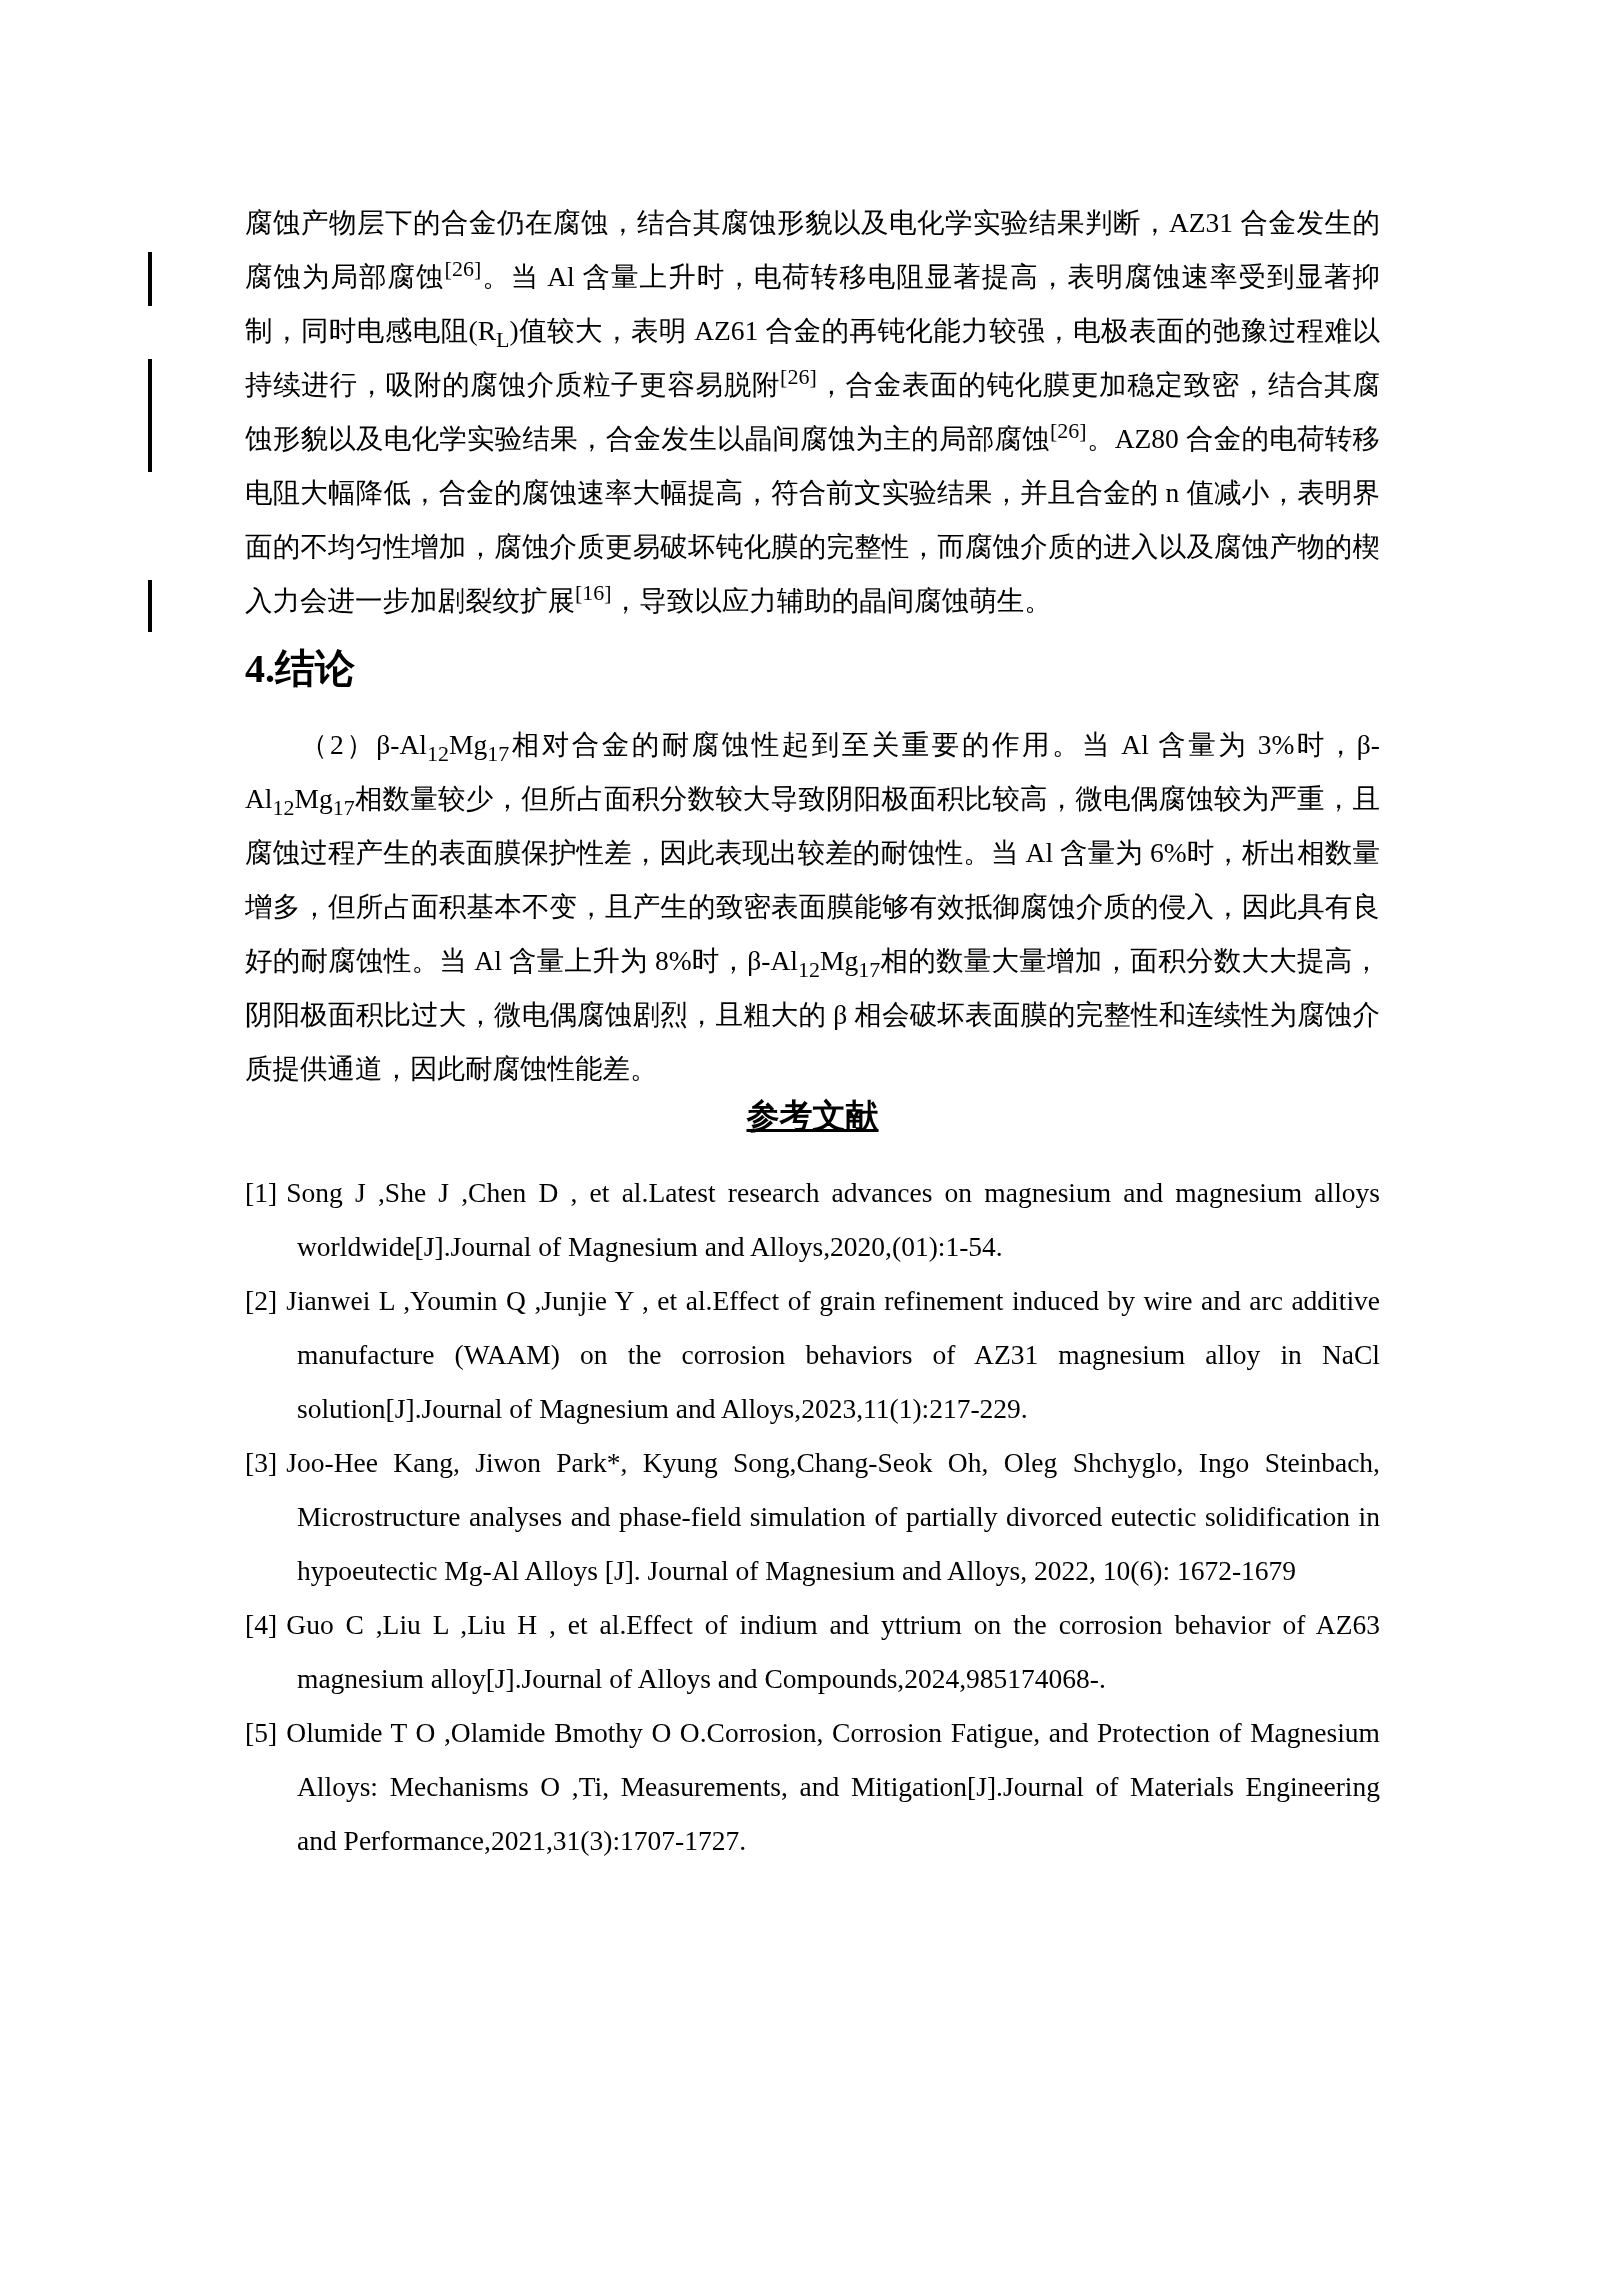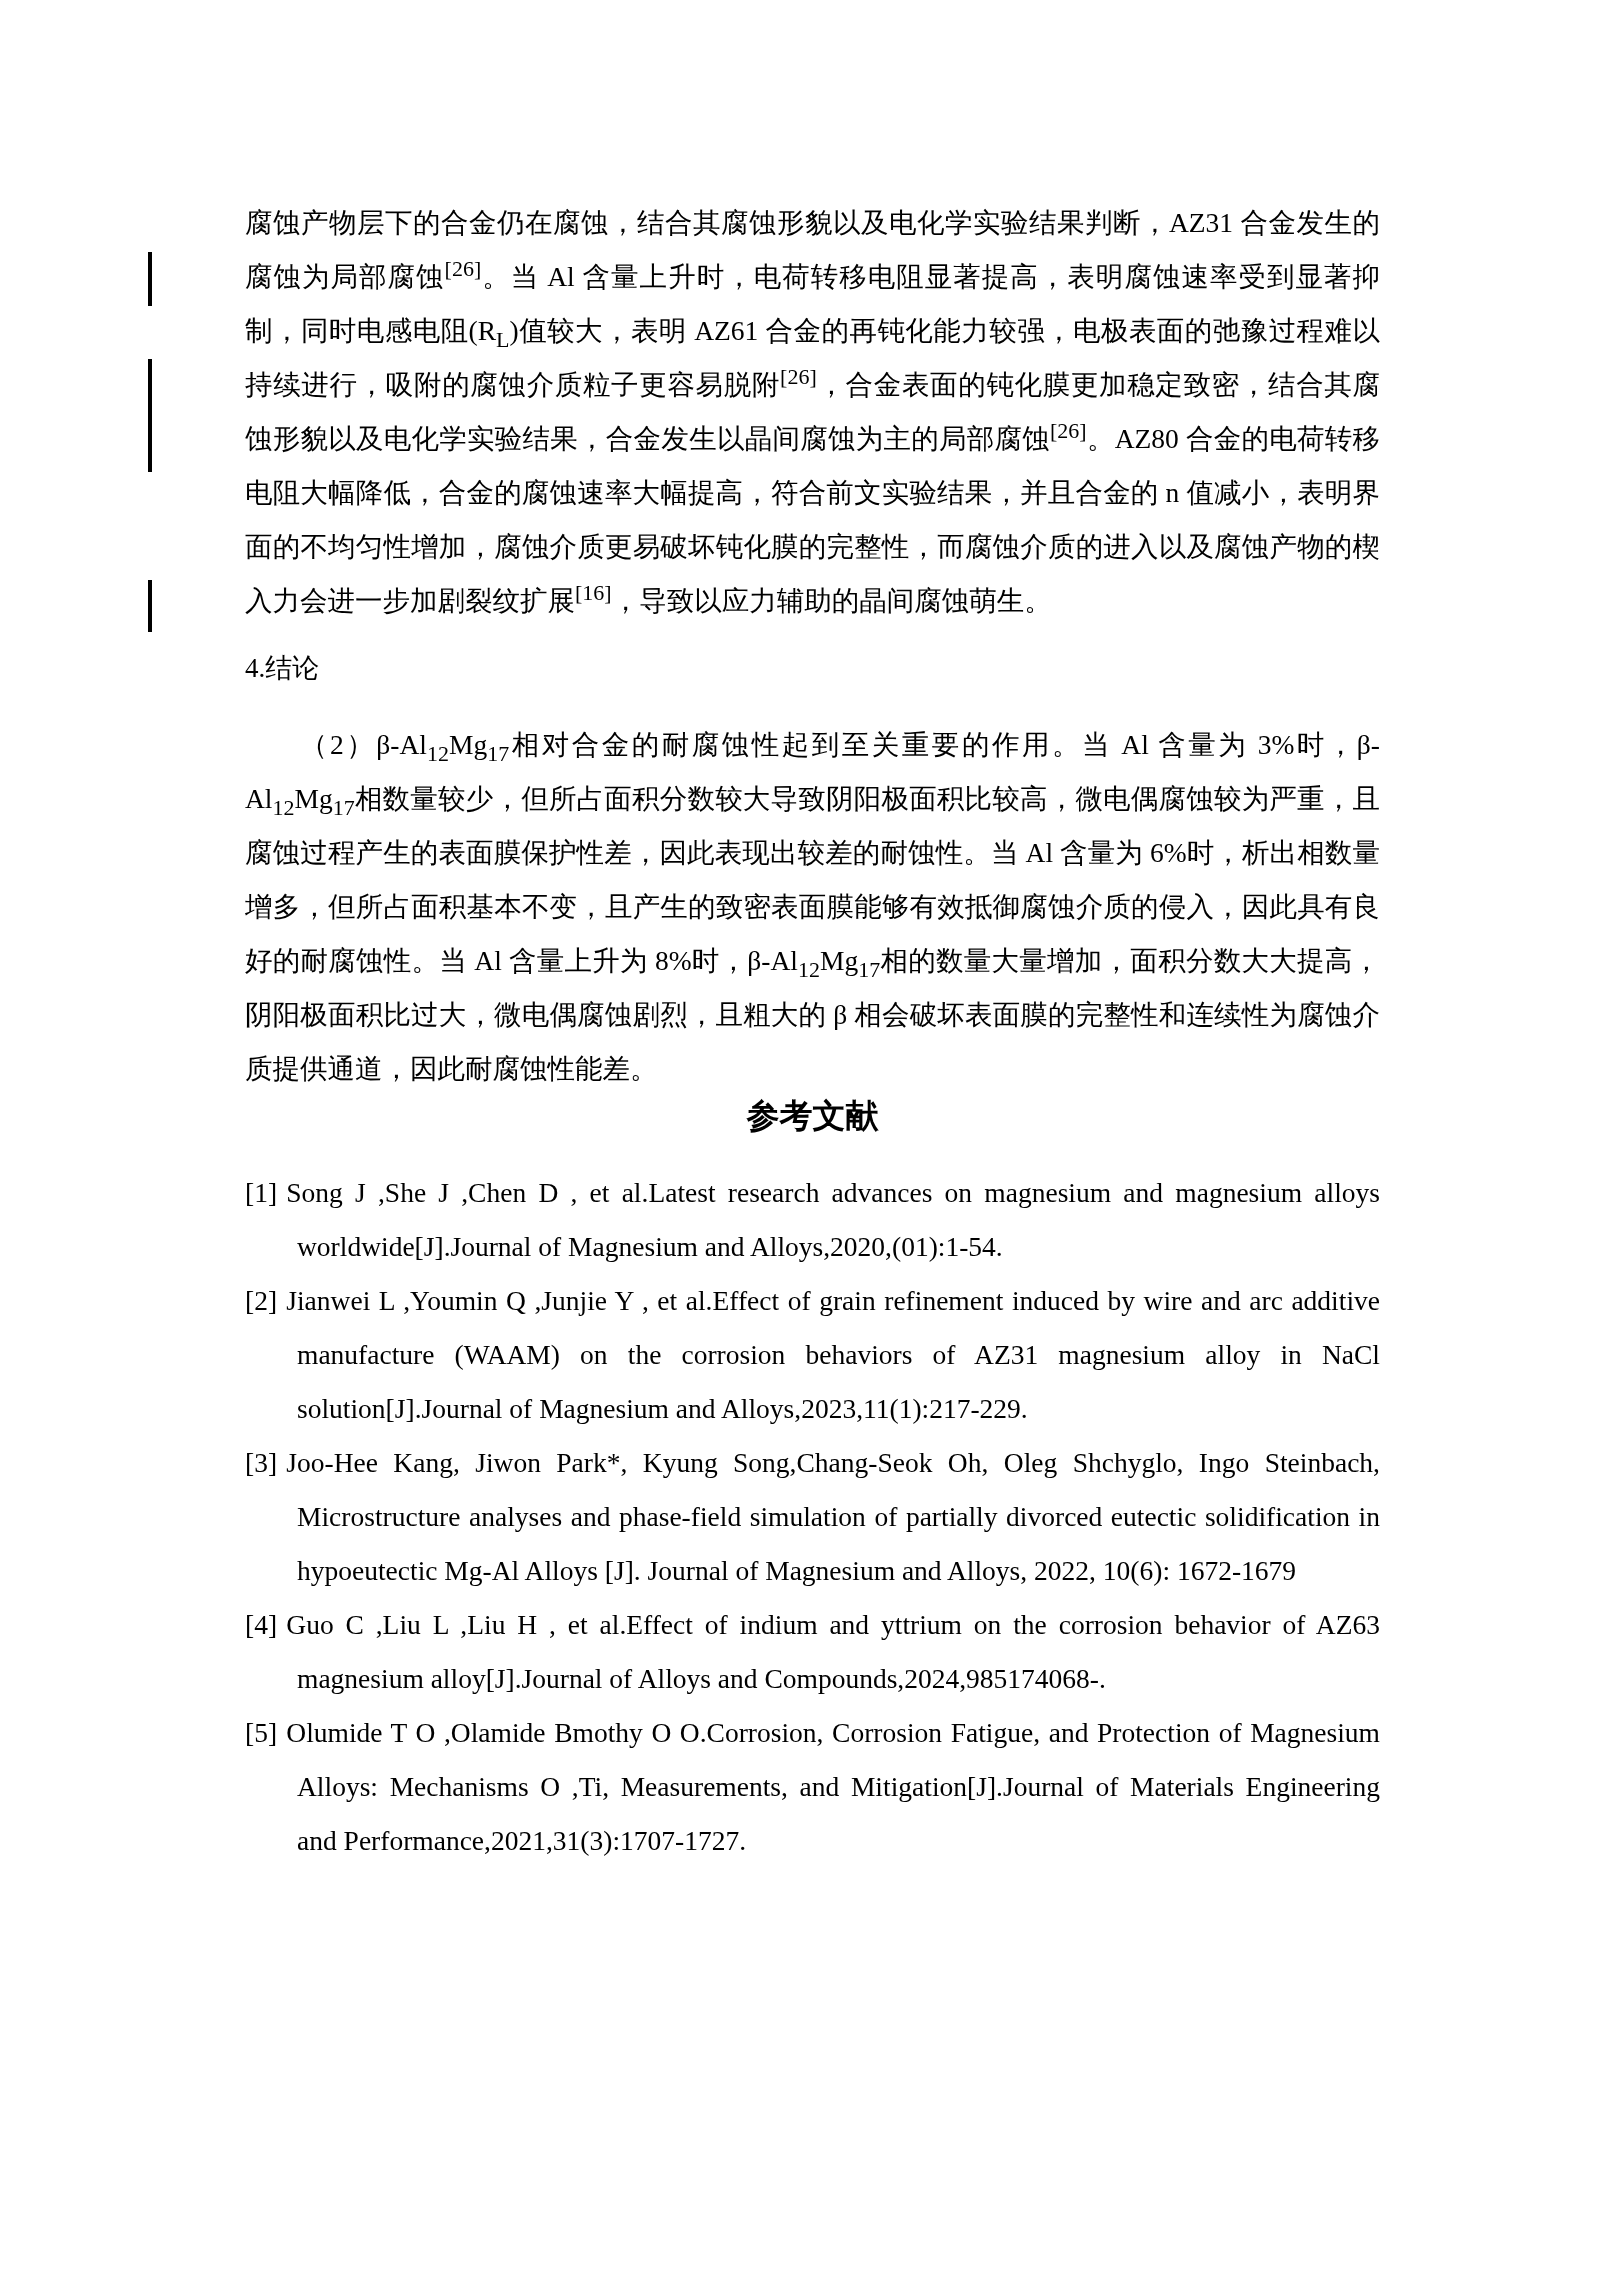--- a/index.html
+++ b/index.html
@@ -29,31 +29,32 @@
     word-break: break-word;
   }
   .indent2 {
     text-indent: 55px;
   }
   sup, sub {
     font-size: 22px;
     line-height: 0;
   }
   .section-heading {
-    font-size: 27px;
+    font-size: 40px;
     line-height: 41px;
-    font-weight: normal;
+    font-weight: bold;
     margin: 19.6px 0 29.4px 0;
   }
   .ref-heading {
     font-size: 33px;
     line-height: 41px;
     font-weight: bold;
     text-align: center;
     margin: 0 0 29.4px 0;
+    text-decoration: underline;
   }
   .ref-list {
     margin: 0;
   }
   .ref {
     font-size: 27.5px;
     line-height: 54px;
     text-align: justify;
     margin: 0;
     padding-left: 52px;

